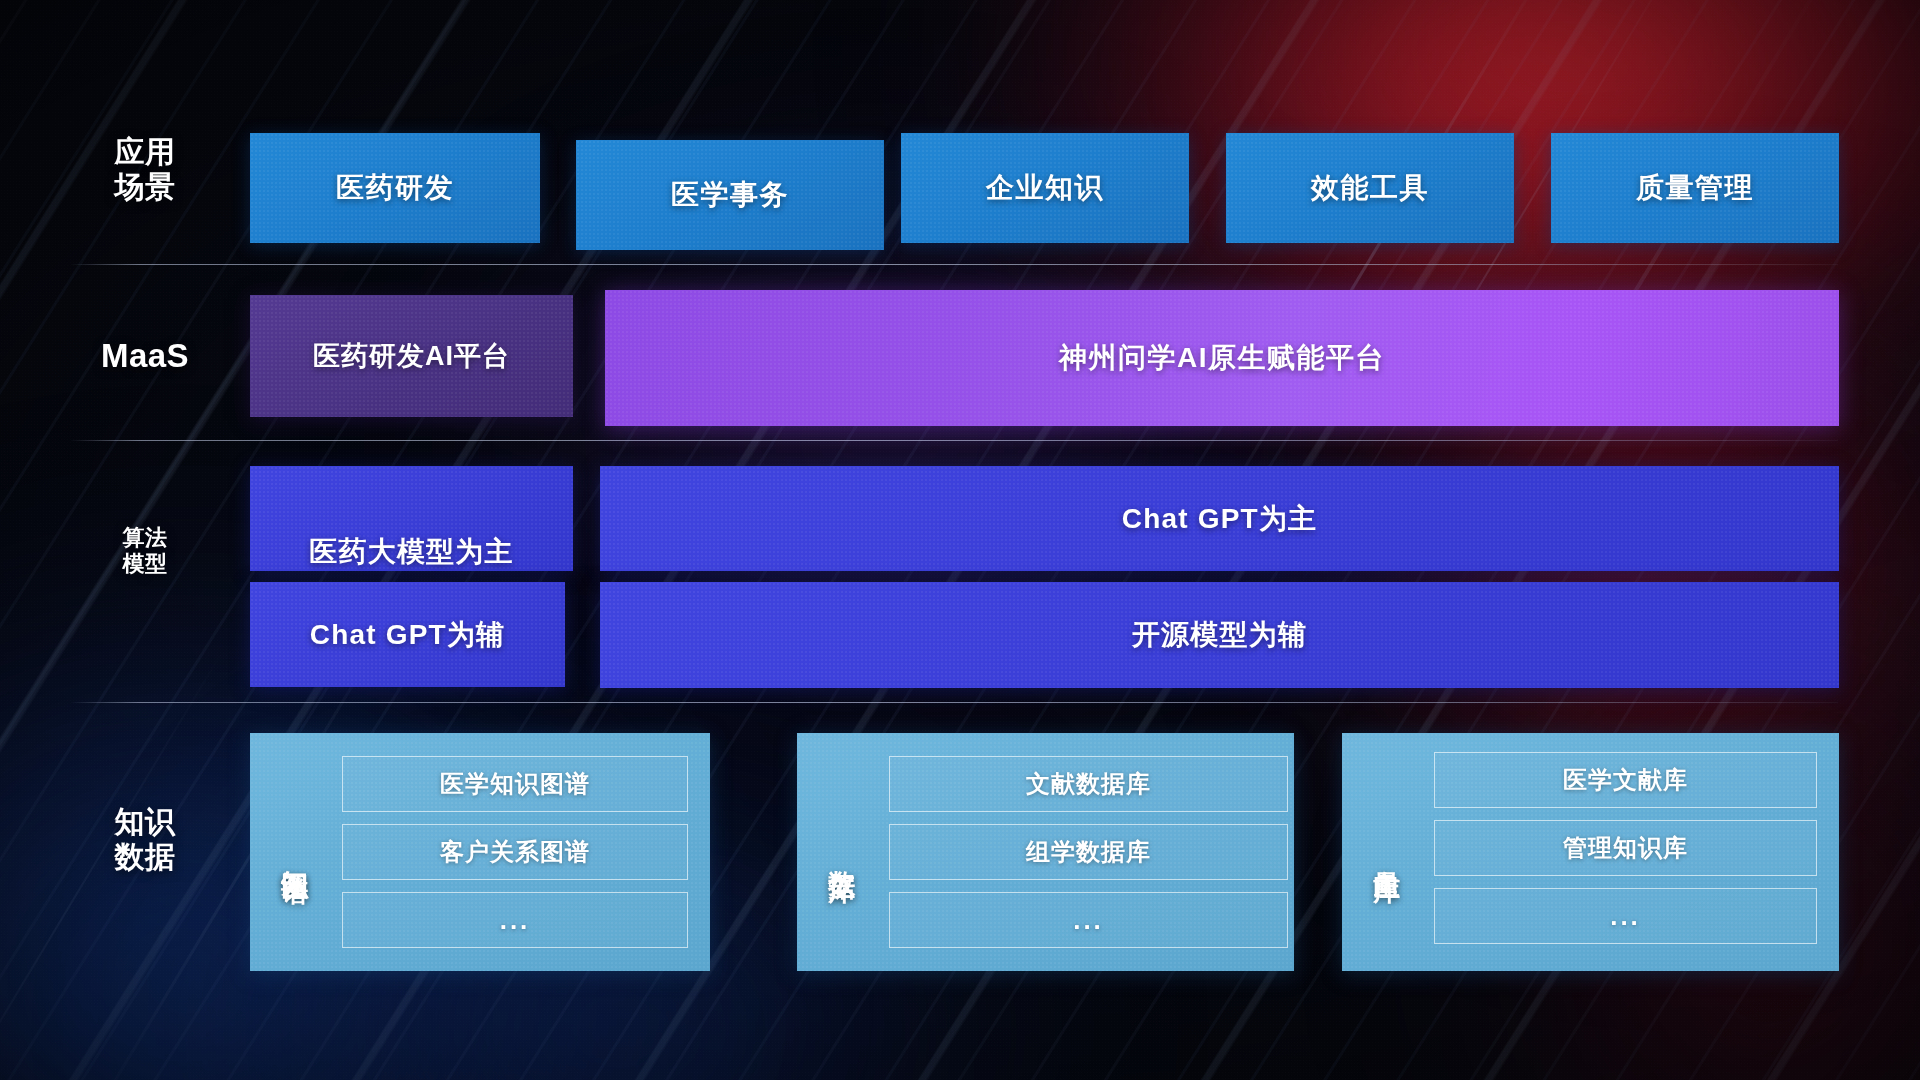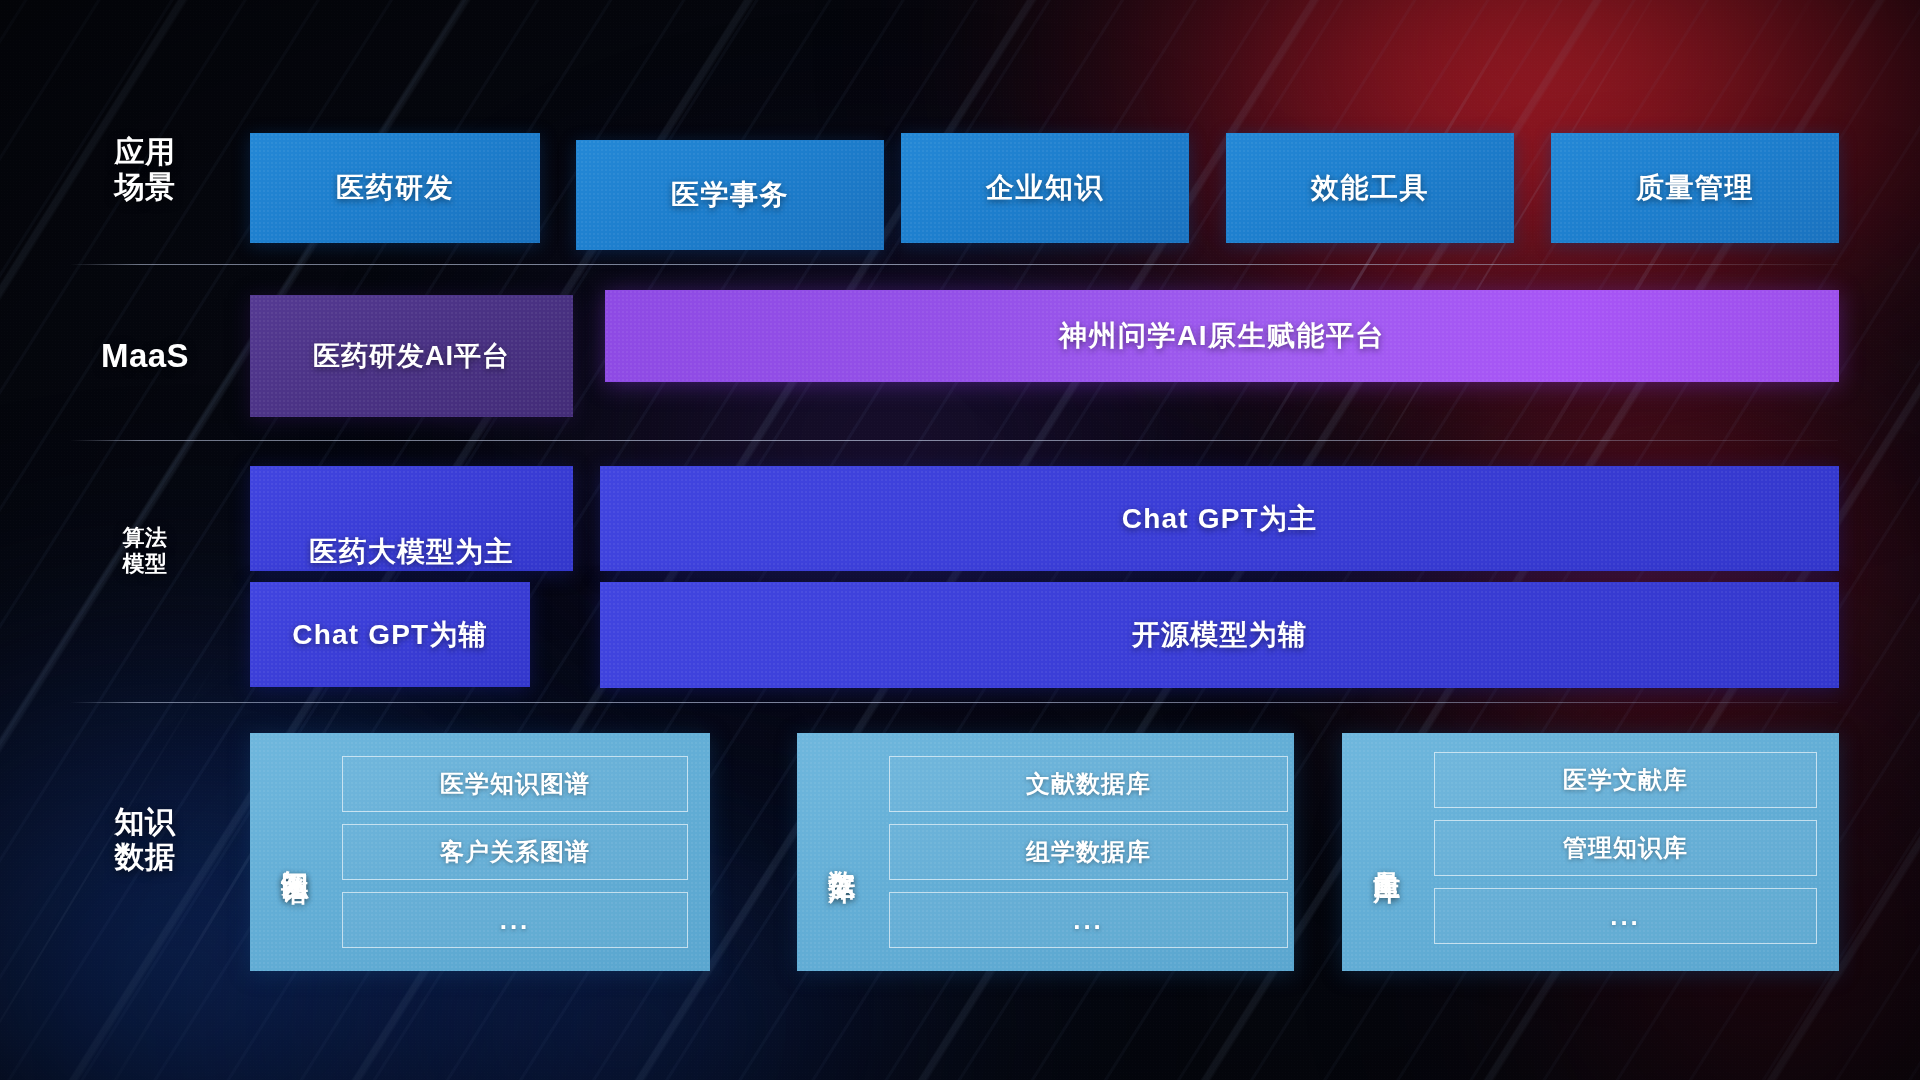--- a/index.html
+++ b/index.html
@@ -266,34 +266,34 @@
   </div>
   <div class="cell sc-box" style="left:1551px;top:133px;width:288px;height:110px;">
     <span>质量管理</span>
   </div>
 
   <div class="row-label" style="left:80px;top:337px;width:130px;font-size:33px;">MaaS</div>
 
   <div class="cell maas-dark" style="left:250px;top:295px;width:323px;height:122px;">
     <span>医药研发AI平台</span>
   </div>
-  <div class="cell maas-bright" style="left:605px;top:290px;width:1234px;height:92px;">
+  <div class="cell maas-bright" style="left:605px;top:290px;width:1234px;height:136px;">
     <span>神州问学AI原生赋能平台</span>
   </div>
 
   <div class="row-label" style="left:80px;top:525px;width:130px;font-size:22px;">算法
 模型</div>
 
   <div class="cell algo-box" style="left:250px;top:466px;width:323px;height:105px;align-items:flex-end;">
     <span>医药大模型为主</span>
   </div>
   <div class="cell algo-box" style="left:600px;top:466px;width:1239px;height:105px;">
     <span>Chat GPT为主</span>
   </div>
-  <div class="cell algo-box" style="left:250px;top:582px;width:280px;height:105px;">
+  <div class="cell algo-box" style="left:250px;top:582px;width:315px;height:105px;">
     <span>Chat GPT为辅</span>
   </div>
   <div class="cell algo-box" style="left:600px;top:582px;width:1239px;height:106px;">
     <span>开源模型为辅</span>
   </div>
 
   <div class="row-label" style="left:80px;top:805px;width:130px;font-size:30px;">知识
 数据</div>
 
   <div class="kgroup" style="left:250px;top:733px;width:460px;height:238px;">

